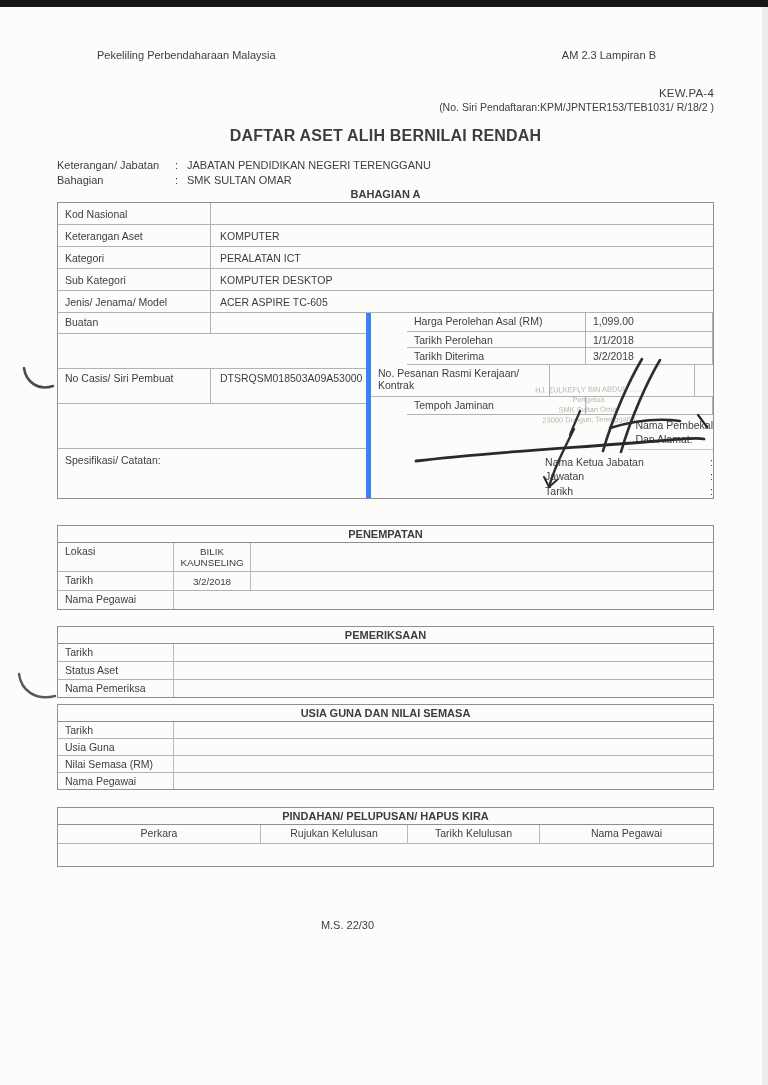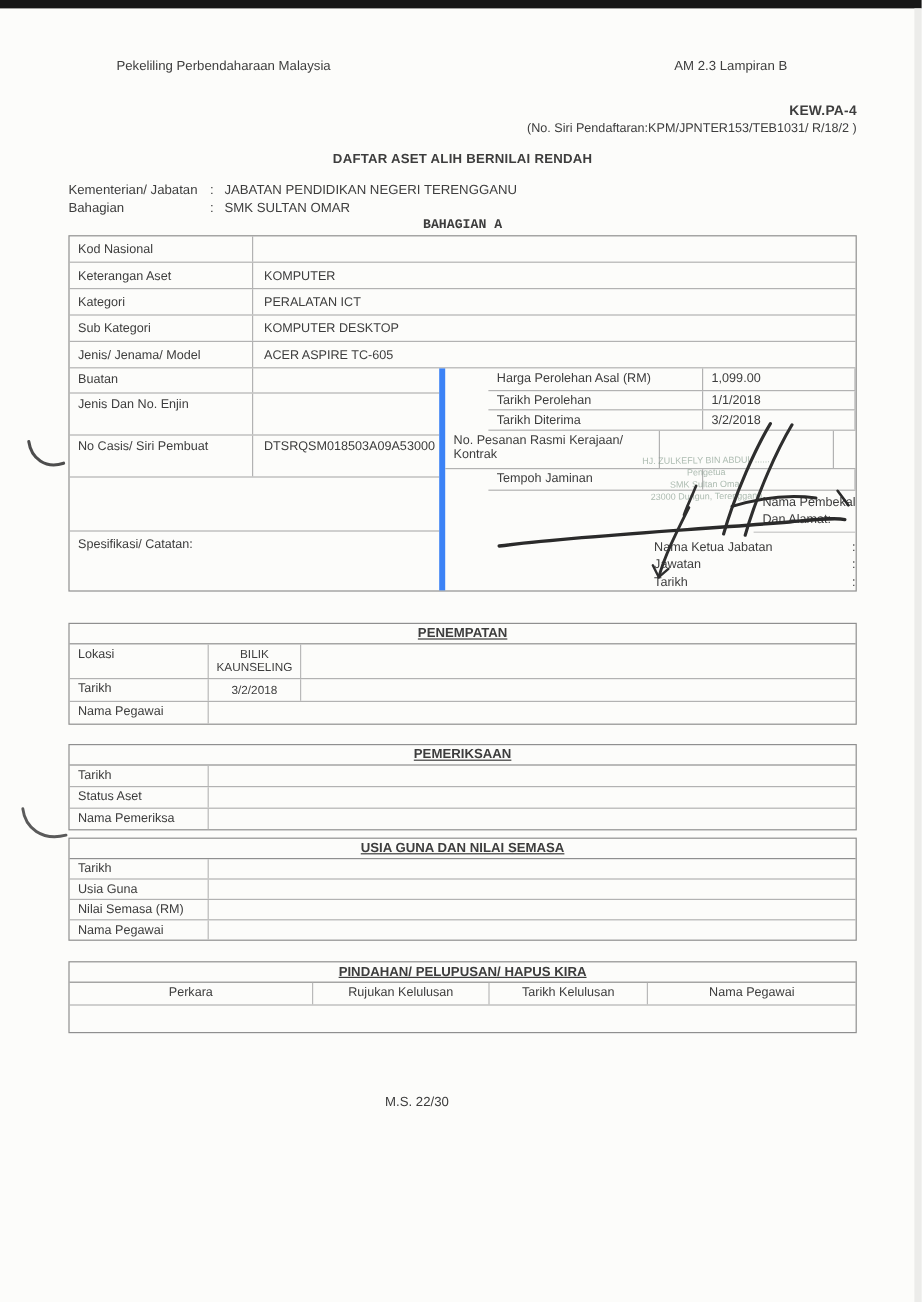--- a/index.html
+++ b/index.html
@@ -13,28 +13,28 @@
   }
   .topbar{position:absolute;top:0;left:0;width:768px;height:7px;background:#161616;}
   .right-edge{position:absolute;top:7px;right:0;width:6px;height:1078px;background:#ececea;}
   .page{position:absolute;top:7px;left:0;width:671px;height:1078px;}
   .content{position:relative;margin:0 54px 0 57px;width:657px;}
 
   
   .hdr-row{display:flex;justify-content:space-between;padding-top:42px;font-size:11px;}
   .hdr-row .hl{margin-left:40px;}
   .hdr-row .hr{margin-right:58px;}
-  .kew{margin-top:26px;text-align:right;font-weight:bold;font-size:11.5px;letter-spacing:.2px;}
+  .kew{margin-top:26px;text-align:right;font-weight:normal;font-size:11.5px;letter-spacing:.2px;}
   .serial{text-align:right;font-size:10.5px;margin-top:2px;}
-  .doc-title{text-align:center;font-weight:bold;font-size:11px;margin-top:14px;letter-spacing:.2px;}
+  .doc-title{text-align:center;font-weight:bold;font-size:16px;margin-top:14px;letter-spacing:.2px;}
   .meta{margin-top:13px;font-size:11px;}
   .meta-row{display:flex;line-height:15px;}
   .meta-row .ml{width:118px;}
   .meta-row .mc{width:12px;}
-  .bahagian-caption{text-align:center;font-weight:bold;font-size:11px;margin-top:0px;line-height:13px;font-family:Liberation Mono, monospace;}
+  .bahagian-caption{text-align:center;font-weight:bold;font-size:11px;margin-top:0px;line-height:13px;}
 
   
   .tableA{position:relative;margin-top:1px;border:1px solid #8f8f8f;font-size:10.5px;}
   .rowA{display:flex;height:21px;border-bottom:1px solid #b2b2b2;align-items:center;}
   .rowA .labA{width:145px;border-right:1px solid #b2b2b2;align-self:stretch;display:flex;align-items:center;padding-left:7px;}
   .rowA .valA{flex:1;padding-left:9px;}
   .split{display:flex;height:185px;}
   .leftA{width:322px;display:flex;flex-direction:column;}
   .lrow{display:flex;border-bottom:1px solid #b2b2b2;}
   .lrow .labA{width:145px;border-right:1px solid #b2b2b2;padding:3px 0 0 7px;}
@@ -50,21 +50,21 @@
   .pembekal{height:34px;border-bottom:1px solid #c6c6c6;padding:3px 0 0 7px;line-height:14px;}
   .ketua{flex:1;padding:5px 0 0 7px;}
   .krow{display:flex;line-height:14.5px;}
   .krow .klab{width:165px;}
   .stamp{position:absolute;left:120px;top:72px;width:195px;text-align:center;
          font-size:7.5px;line-height:10px;color:rgba(125,148,132,.62);transform:rotate(-.8deg);}
   .sigsvg{position:absolute;left:300px;top:148px;width:356px;height:145px;pointer-events:none;}
 
   
   .sect{border:1px solid #8f8f8f;font-size:10.5px;}
-  .sect-title{text-align:center;font-weight:bold;font-size:11px;border-bottom:1px solid #8f8f8f;padding:2px 0;text-decoration:underline;}
+  .sect-title{text-align:center;font-weight:bold;font-size:11px;border-bottom:1px solid #8f8f8f;padding:2px 0;}
   .grow{display:grid;border-bottom:1px solid #b2b2b2;}
   .grow.last{border-bottom:none;}
   .grow > div{border-right:1px solid #b9b9b9;}
   .grow > div:last-child{border-right:none;}
   .cols8{grid-template-columns:116px repeat(7,1fr);}
   .cols7u{grid-template-columns:116px repeat(6,1fr);}
   .pindcols{grid-template-columns:203px 147px 132px 1fr;}
   .glab{padding:2px 0 0 7px;}
   .gval{display:flex;align-items:center;justify-content:center;text-align:center;font-size:9.8px;line-height:11px;}
   .r28{min-height:28px;} .r18{min-height:18px;} .r17{min-height:17px;} .r16{min-height:16px;} .r22{min-height:22px;}
@@ -86,21 +86,21 @@
     <span class="hl">Pekeliling Perbendaharaan Malaysia</span>
     <span class="hr">AM 2.3 Lampiran B</span>
   </div>
 
   <div class="kew">KEW.PA-4</div>
   <div class="serial">(No. Siri Pendaftaran:KPM/JPNTER153/TEB1031/ R/18/2 )</div>
   <div class="doc-title">DAFTAR ASET ALIH BERNILAI RENDAH</div>
 
   <div class="meta">
     <div class="meta-row">
-      <span class="ml">Kementerian/ Jabatan</span>
+      <span class="ml">Keterangan/ Jabatan</span>
       <span class="mc">:</span>
       <span>JABATAN PENDIDIKAN NEGERI TERENGGANU</span>
     </div>
     <div class="meta-row">
       <span class="ml">Bahagian</span>
       <span class="mc">:</span>
       <span>SMK SULTAN OMAR</span>
     </div>
   </div>
 
@@ -128,21 +128,20 @@
       <div class="valA">ACER ASPIRE TC-605</div>
     </div>
 
     <div class="split">
       <div class="leftA">
         <div class="lrow h20">
           <div class="labA">Buatan</div>
           <div class="lval"></div>
         </div>
         <div class="lrow h34">
-          <div class="labA">Jenis Dan No. Enjin</div>
           <div class="lval"></div>
         </div>
         <div class="lrow h34">
           <div class="labA">No Casis/ Siri Pembuat</div>
           <div class="lval">DTSRQSM018503A09A53000</div>
         </div>
         <div class="lrow h44">
           <div class="lval"></div>
         </div>
         <div class="spes">Spesifikasi/ Catatan:</div>

